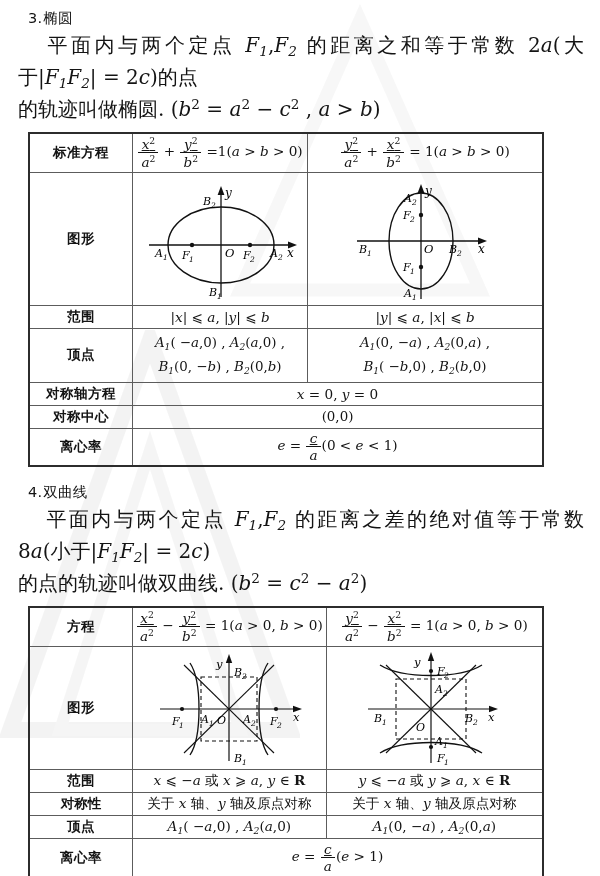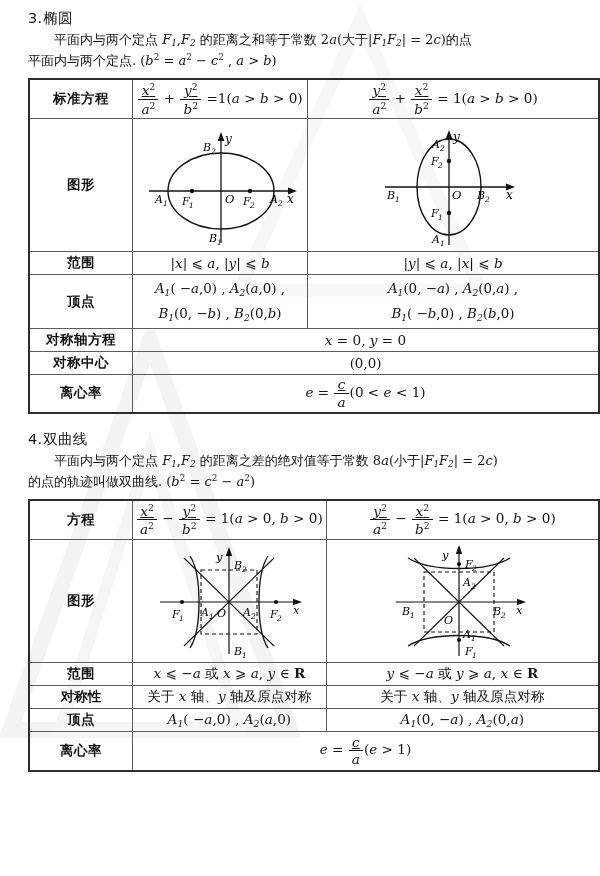--- a/index.html
+++ b/index.html
@@ -17,31 +17,31 @@
 
   .page{position:relative;z-index:2;padding:0 14px;}
 
   .sec-head{
     font-family:"DejaVu Sans","Liberation Sans",sans-serif;
     font-weight:normal;font-size:14.5px;
     margin:9px 0 2px 14px;letter-spacing:.2px;
   }
   .sec-head .num{margin-right:1px;}
   .intro{
-    font-size:13px;line-height:1.55;margin:0 2px 7px 14px;
+    font-size:20px;line-height:1.55;margin:0 2px 7px 4px;
     text-align:justify;
   }
   .intro .ind{display:inline-block;width:26px;}
   i.v{font-style:italic;font-family:"DejaVu Serif","Liberation Serif",serif;}
   .sub{font-size:.68em;vertical-align:-.28em;font-style:italic;}
   .sup{font-size:.68em;vertical-align:.52em;font-style:normal;}
   .bf{font-weight:bold;font-style:normal;}
 
   table.m{
-    border-collapse:collapse;width:572px;margin:0 0 16px 14px;
+    border-collapse:collapse;width:516px;margin:0 0 16px 14px;
     background:transparent;
   }
   table.m td{
     border:1px solid #5c5c5c;
     padding:2px 3px;text-align:center;vertical-align:middle;
     font-size:13.4px;
   }
   table.m.outer{border:2px solid #2c2c2c;}
   table.m .lbl{
     width:96px;
@@ -78,21 +78,21 @@
 </div>
 
 <div class="page">
 
 <div class="sec-head">
   <span class="num">3.</span><span>椭圆</span>
 </div>
 
 <div class="intro">
   <span class="ind"></span><span>平面内与两个定点 </span><i class="v">F</i><span class="sub">1</span><span>,</span><i class="v">F</i><span class="sub">2</span><span> 的距离之和等于常数 2</span><i class="v">a</i><span>(大于</span><span>|</span><i class="v">F</i><span class="sub">1</span><i class="v">F</i><span class="sub">2</span><span>| = 2</span><i class="v">c</i><span>)的点</span><br>
-  <span>平面内与两个定点. (</span><i class="v">b</i><span class="sup">2</span> = <i class="v">a</i><span class="sup">2</span> − <i class="v">c</i><span class="sup">2</span> , <i class="v">a</i> &gt; <i class="v">b</i><span>)</span>
+  <span>的轨迹叫做椭圆. (</span><i class="v">b</i><span class="sup">2</span> = <i class="v">a</i><span class="sup">2</span> − <i class="v">c</i><span class="sup">2</span> , <i class="v">a</i> &gt; <i class="v">b</i><span>)</span>
 </div>
 
 <table class="m outer">
   <tbody>
         <tr>
     <td class="lbl">标准方程</td>
     <td class="cellA">
       <span class="eq">
         <span class="frac"><span class="n"><i class="v">x</i><span class="sup">2</span></span><span class="d"><i class="v">a</i><span class="sup">2</span></span></span>
         +

